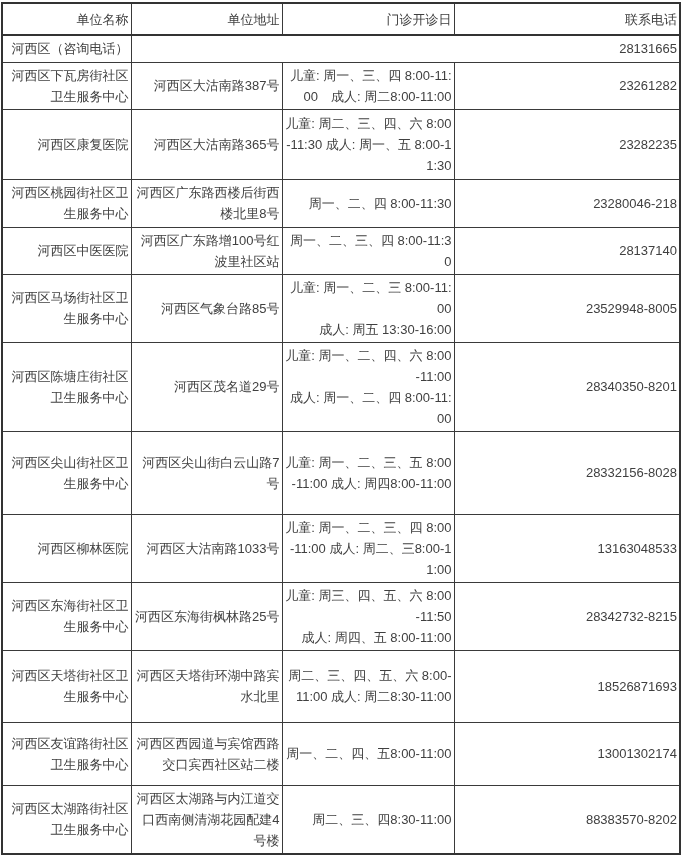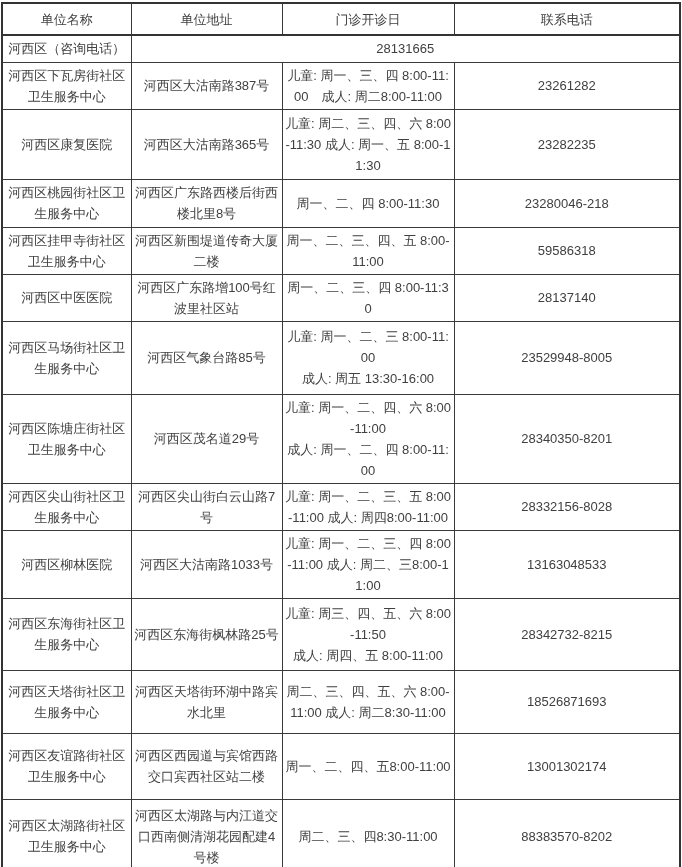--- a/index.html
+++ b/index.html
@@ -21,21 +21,21 @@
     width: 678px;
     font-size: 13px;
     border: 2px solid #333333;
   }
   col.c1 { width: 129px; }
   col.c2 { width: 151px; }
   col.c3 { width: 172px; }
   col.c4 { width: 226px; }
   th, td {
     border: 1px solid #3a3a3a;
-    text-align: center;
+    text-align: right;
     vertical-align: middle;
     padding: 2px 2px;
     line-height: 21px;
     font-weight: normal;
     word-break: break-all;
     overflow-wrap: anywhere;
   }
   thead th {
     height: 26px;
     border-bottom: 2px solid #333333;
@@ -103,28 +103,20 @@
 
   <tr>
     <td>河西区桃园街社区卫生服务中心</td>
     <td>河西区广东路西楼后街西楼北里8号</td>
     <td>
             <span class="schedule-line">周一、二、四 8:00-11:30</span>
           </td>
     <td>23280046-218</td>
   </tr>
 
-  <tr>
-    <td>河西区挂甲寺街社区卫生服务中心</td>
-    <td>河西区新围堤道传奇大厦二楼</td>
-    <td>
-            <span class="schedule-line">周一、二、三、四、五 8:00-11:00</span>
-          </td>
-    <td>59586318</td>
-  </tr>
 
   <tr>
     <td>河西区中医医院</td>
     <td>河西区广东路增100号红波里社区站</td>
     <td>
             <span class="schedule-line">周一、二、三、四 8:00-11:30</span>
           </td>
     <td>28137140</td>
   </tr>
 

